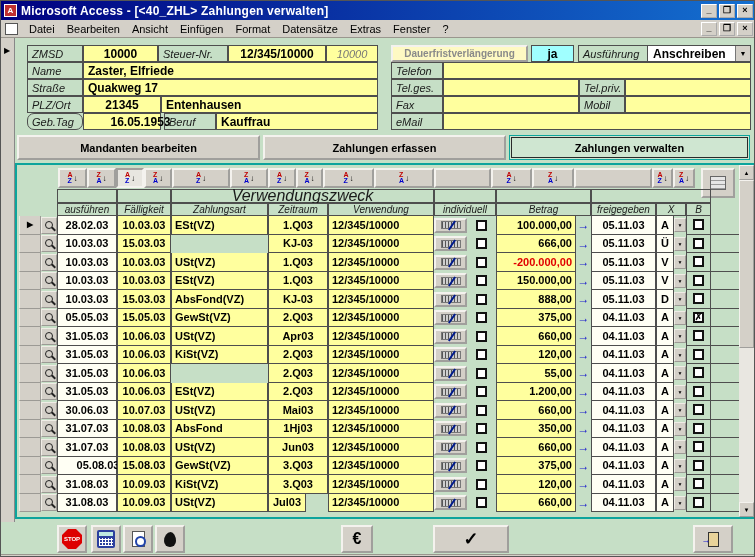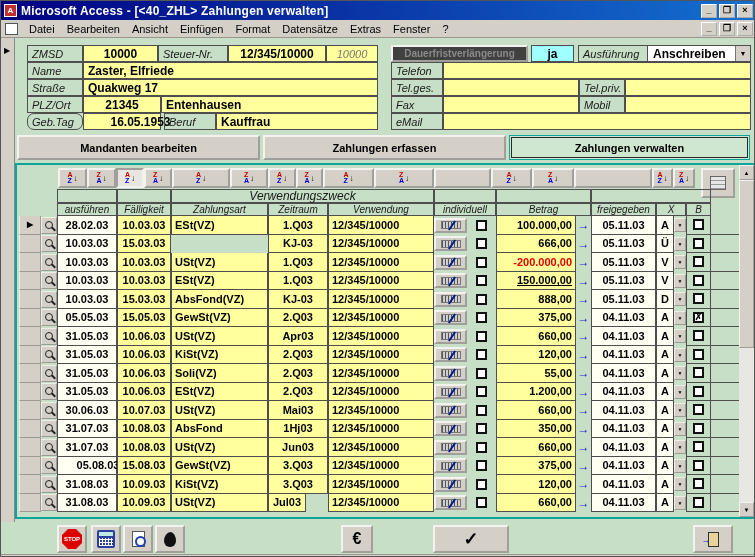--- a/index.html
+++ b/index.html
@@ -26,21 +26,21 @@
     border-right:1px solid #888; }
   .formselector .arrow { position:absolute; top:8px; left:3px; font-size:8px; }
 
   
   .lbl { position:absolute; background:transparent; border:1px solid #4e4e4e; font-style:italic;
     font-size:11px; color:#1a1a1a; display:flex; align-items:center; padding-left:4px; height:17px; }
   .fld { position:absolute; background:#ffff9e; border:1px solid #4e4e4e; font-size:12px; font-weight:bold;
     color:#000; display:flex; align-items:center; padding:0 4px; height:17px; }
   .fld.center { justify-content:center; }
   .fld.small-id { font-weight:normal; font-style:italic; color:#777; justify-content:center; font-size:11px; }
-  .btn-dauer { position:absolute; background:#404040; border:2px outset #f4f2ee; font-size:10px; font-weight:bold;
+  .btn-dauer { position:absolute; background:#fef9c3; border:2px outset #f4f2ee; font-size:10px; font-weight:bold;
     color:#8a8a8a; display:flex; align-items:center; justify-content:center; height:17px; }
   .fld.cyan { background:#a0ffff; justify-content:center; }
   .combo { position:absolute; background:#fff; border:1px solid #4e4e4e; height:17px; display:flex; align-items:center; }
   .combo .val { flex:1; font-size:12px; font-weight:bold; padding-left:5px; }
   .combo .dbtn { width:15px; height:100%; background:#d4d0c8; border-left:1px solid #777; font-size:7px;
     display:flex; align-items:center; justify-content:center; }
 
   
   .tabs { position:absolute; left:16px; top:134px; width:733px; height:25px; display:flex; gap:3px; }
   .tab { flex:1; background:#d4d0c8; border:2px outset #f4f2ee; font-size:11px; font-weight:bold;
@@ -57,21 +57,21 @@
   .sg { display:flex; flex-direction:column; line-height:6px; font-size:7px; font-weight:bold; }
   .sg .t { color:#c00000; } .sg .b { color:#0000cc; }
   .sdown { font-size:8px; font-weight:bold; color:#000; }
   .blankbtn { position:absolute; top:3px; height:20px; background:#d4d0c8; border:2px outset #f4f2ee; }
   .calcbtn { position:absolute; top:3px; left:684px; width:34px; height:30px; background:#d4d0c8;
     border:2px outset #f4f2ee; display:flex; align-items:center; justify-content:center; }
   .calcic { width:16px; height:14px; border:1px solid #666; background:
     repeating-linear-gradient(0deg,#9a9a9a 0 1px,#e6e6e6 1px 4px),
     repeating-linear-gradient(90deg,#9a9a9a 0 1px,#e6e6e6 1px 4px); }
 
-  .ghead { position:absolute; top:24px; height:14px; border:1px solid #4e4e4e; font-size:12px; font-style:italic;
+  .ghead { position:absolute; top:24px; height:14px; border:1px solid #4e4e4e; font-size:16px; font-style:italic;
     display:flex; align-items:center; justify-content:center; color:#1a1a1a; }
   .chead { position:absolute; top:38px; height:13px; border:1px solid #4e4e4e; font-size:10px; font-style:italic;
     display:flex; align-items:center; justify-content:center; color:#1a1a1a; }
 
   .rows { position:absolute; left:0; top:51px; width:737px; }
   .trow { position:relative; height:18.5px; width:737px; }
   .cell { position:absolute; top:0; height:18.5px; border:1px solid #4e4e4e; border-top:none; font-size:11px;
     font-weight:bold; display:flex; align-items:center; color:#000; }
   .cell.yellow { background:#ffff9e; }
   .cell.white  { background:#fffff4; }
@@ -428,21 +428,21 @@
     <div class="cell yellow center" style="left:100px;width:54px;">10.03.03</div>
     <div class="cell yellow left" style="left:154px;width:97px;">ESt(VZ)</div>
     <div class="cell yellow center" style="left:251px;width:60px;">1.Q03</div>
     <div class="cell yellow left" style="left:311px;width:106px;">12/345/10000</div>
     <div class="indbtn">
           <span class="ind-ic"></span>
         </div>
     <div class="cbwrap" style="left:450px;width:29px;">
       <span class="cb"></span>
     </div>
-    <div class="cell yellow right" style="left:479px;width:80px;text-decoration:underline;">150.000,00</div>
+    <div class="cell yellow right" style="left:479px;width:80px;">150.000,00</div>
     <div class="arrowcell">→</div>
     <div class="cell white center" style="left:574px;width:65px;">05.11.03</div>
     <div class="cell white center" style="left:639px;width:18px;">V</div>
     <div class="ddbtn">▼</div>
     <div class="cbwrap" style="left:669px;width:25px;border:1px solid #4e4e4e;border-top:none;">
       <span class="cb"></span>
     </div>
     <div class="fillcell"></div>
   </div>
       <div class="trow">
@@ -549,21 +549,20 @@
     </div>
     <div class="fillcell"></div>
   </div>
       <div class="trow">
     <div class="cell selcell">
           <span></span>
         </div>
     <div class="magbtn"></div>
     <div class="cell white center" style="left:40px;width:60px;">31.05.03</div>
     <div class="cell yellow center" style="left:100px;width:54px;">10.06.03</div>
-    <div class="cell yellow left" style="left:154px;width:97px;">Soli(VZ)</div>
     <div class="cell yellow center" style="left:251px;width:60px;">2.Q03</div>
     <div class="cell yellow left" style="left:311px;width:106px;">12/345/10000</div>
     <div class="indbtn">
           <span class="ind-ic"></span>
         </div>
     <div class="cbwrap" style="left:450px;width:29px;">
       <span class="cb"></span>
     </div>
     <div class="cell yellow right" style="left:479px;width:80px;">55,00</div>
     <div class="arrowcell">→</div>

